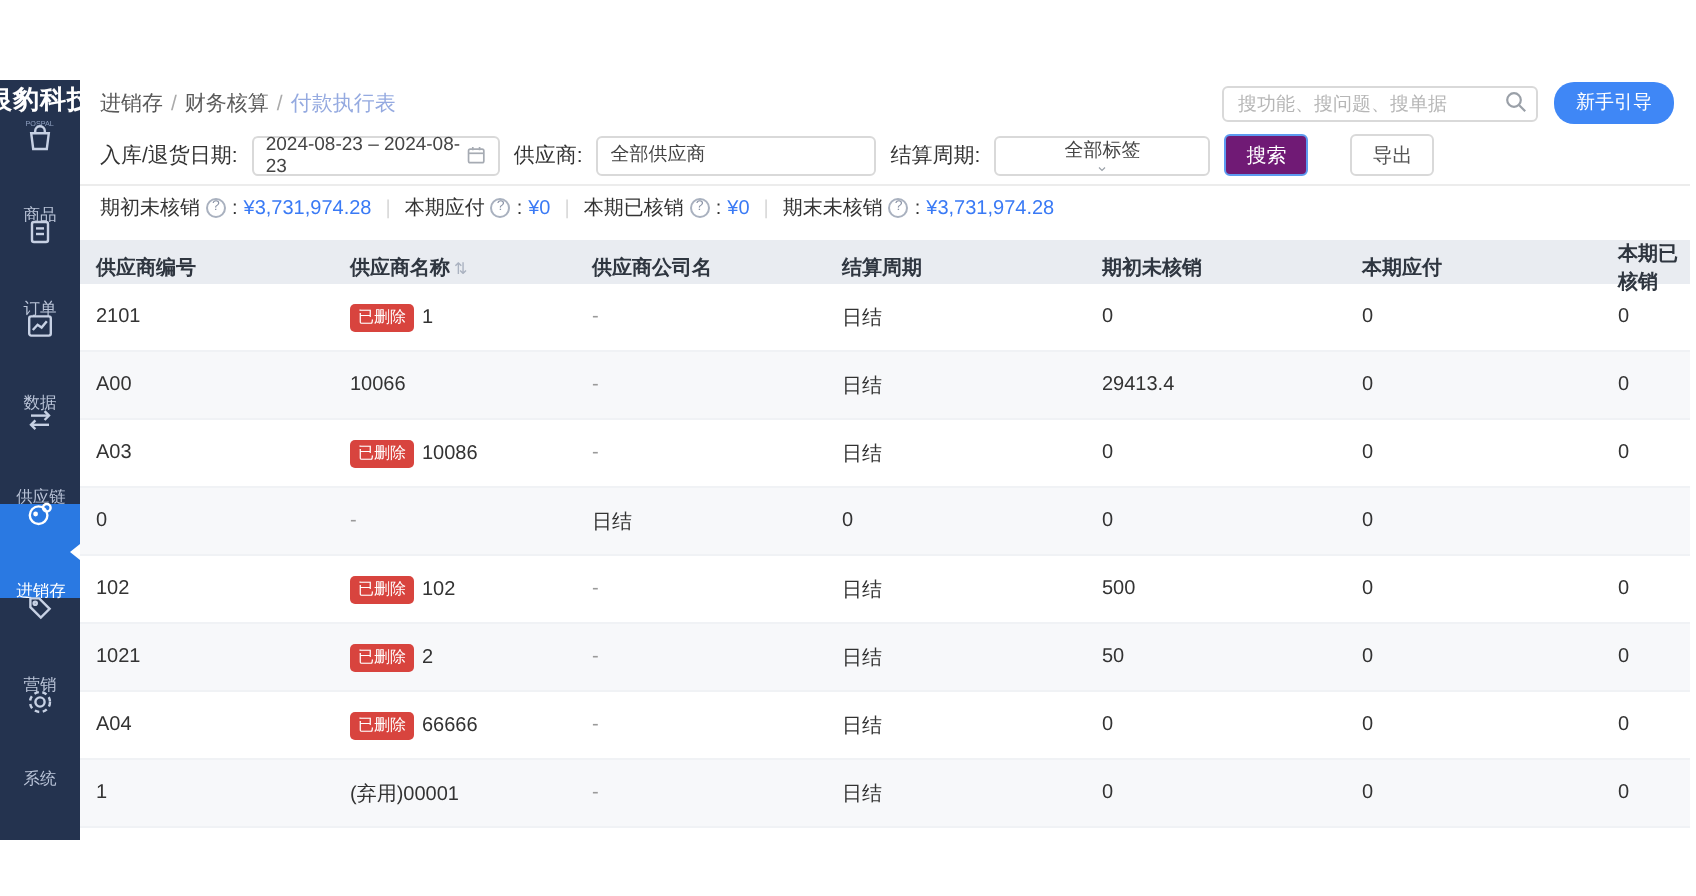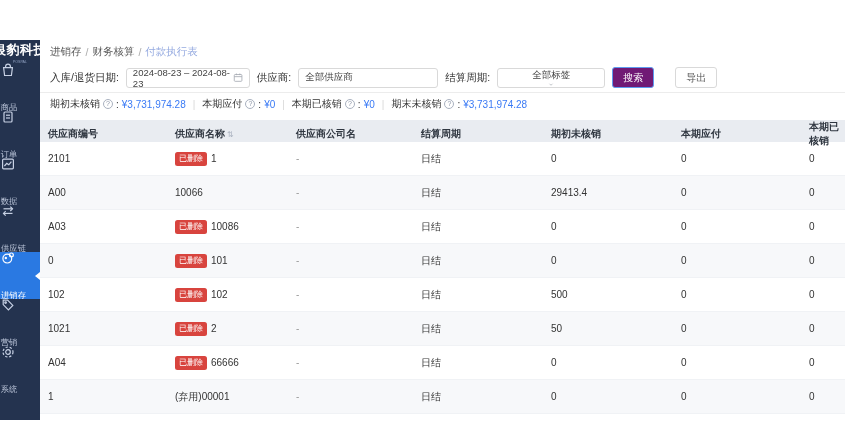--- a/index.html
+++ b/index.html
@@ -4,21 +4,21 @@
 <style>
   * { margin:0; padding:0; box-sizing:border-box; }
   html,body { width:848px; height:448px; background:#fff; font-family:"Liberation Sans", sans-serif; overflow:hidden; }
   .app { position:absolute; top:40px; left:0; width:845px; height:380px; display:flex; background:#fff; }
 
   
   .sidebar { width:40px; background:#24334f; flex-shrink:0; display:flex; flex-direction:column; }
   .logo { height:24px; display:flex; flex-direction:column; align-items:center; justify-content:center; color:#fff; }
   .logo .brand-name { font-size:13px; font-weight:bold; letter-spacing:0.5px; white-space:nowrap; }
   .logo .brand-sub { font-size:4px; color:#8fa0c0; transform:scale(0.9); white-space:nowrap; }
-  .nav-item { height:47px; display:flex; flex-direction:column; align-items:flex-start; justify-content:center; gap:19px; color:#bac4d8; cursor:pointer; position:relative; }
+  .nav-item { height:47px; display:flex; flex-direction:column; align-items:center; justify-content:center; gap:19px; color:#bac4d8; cursor:pointer; position:relative; }
   .nav-item .nav-label { font-size:9px; transform:scale(0.92); white-space:nowrap; }
   .nav-item svg { stroke:#c7d1e4; }
   .nav-item.active { background:#2a79e2; color:#fff; }
   .nav-item.active svg { stroke:#fff; }
   .nav-item.active::after { content:''; position:absolute; right:0; top:50%; margin-top:-4px; border-top:4px solid transparent; border-bottom:4px solid transparent; border-right:5px solid #fff; }
 
   
   .main { flex:1; min-width:0; display:flex; flex-direction:column; }
 
   .topbar { height:23px; display:flex; align-items:center; justify-content:space-between; padding:0 8px 0 10px; }
@@ -147,20 +147,30 @@
 
   <div class="main">
 
     <div class="topbar">
       <div class="breadcrumb">
         <span>进销存</span>
         <span class="sep">/</span>
         <span>财务核算</span>
         <span class="sep">/</span>
         <span class="crumb-active">付款执行表</span>
+      </div>
+      <div class="top-right">
+        <span class="search-wrap">
+          <input type="text" placeholder="搜功能、搜问题、搜单据" style="">
+          <svg width="12" height="12" viewBox="0 0 12 12" fill="none" stroke="#9aa0a8" stroke-width="1.1">
+            <circle cx="5" cy="5" r="3.4"></circle>
+              <line x1="7.6" y1="7.6" x2="10.6" y2="10.6"></line>
+          </svg>
+        </span>
+        <button class="guide-btn">新手引导</button>
       </div>
     </div>
 
     <div class="filterbar">
       <span class="f-label">入库/退货日期:</span>
       <span class="f-box date-box">
         <span>2024-08-23 – 2024-08-23</span>
         <svg width="11" height="11" viewBox="0 0 12 12" fill="none" stroke="#a6abb3" stroke-width="1">
           <rect x="1.5" y="2.5" width="9" height="8" rx="1"></rect>
             <line x1="1.5" y1="5" x2="10.5" y2="5"></line>
@@ -250,21 +260,20 @@
     <span>A03</span>
     <span><span class="badge">已删除</span><span>10086</span></span>
     <span class="cell-dim">-</span>
     <span>日结</span>
     <span>0</span>
     <span>0</span>
     <span>0</span>
   </div>
           <div class="t-row">
     <span>0</span>
-    <span><span class="badge">已删除</span><span>101</span></span>
     <span class="cell-dim">-</span>
     <span>日结</span>
     <span>0</span>
     <span>0</span>
     <span>0</span>
   </div>
           <div class="t-row">
     <span>102</span>
     <span><span class="badge">已删除</span><span>102</span></span>
     <span class="cell-dim">-</span>

